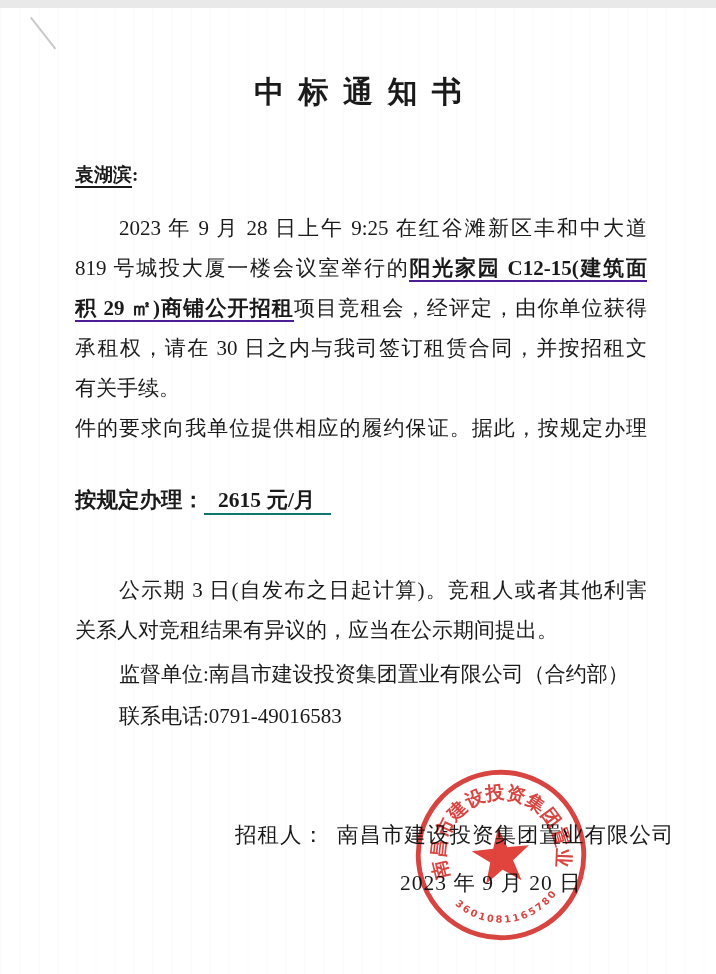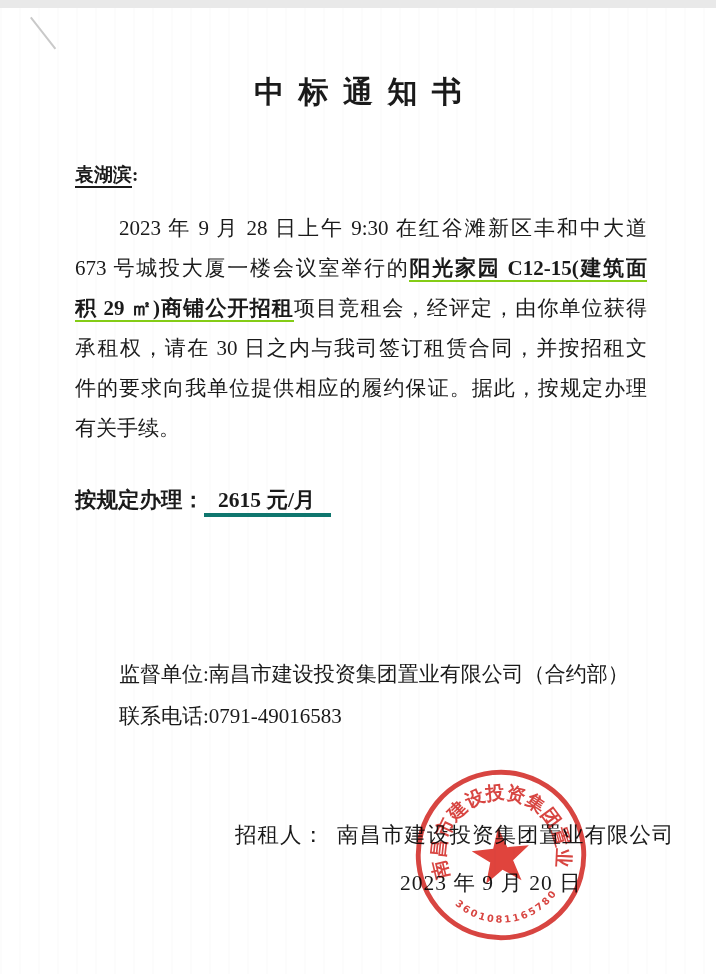--- a/index.html
+++ b/index.html
@@ -24,53 +24,57 @@
   }
   .recipient{
     position:absolute;left:75px;top:154px;font-size:19px;font-weight:bold;
   }
   .recipient .uline{border-bottom:2px solid #1a1a1a;padding-bottom:1px;}
   .block{position:absolute;left:75px;width:572px;font-size:21px;line-height:40px;}
   .line{height:40px;white-space:nowrap;}
   .fill{text-align:justify;text-align-last:justify;white-space:normal;height:40px;overflow:hidden;}
   .indent{padding-left:44px;}
   .fill.indent{width:528px;}
-  .em{font-weight:bold;border-bottom:2px solid #84cc16;font-family:Liberation Serif, serif;}
+  .em{font-weight:bold;border-bottom:2px solid #4c1d95;font-family:Liberation Serif, serif;}
   .result{position:absolute;left:75px;top:477px;font-size:21.5px;font-weight:bold;}
-  .result .value{border-bottom:4px solid #0f766e;padding:0 16px 1px 14px;}
+  .result .value{border-bottom:2px solid #0f766e;padding:0 16px 1px 14px;}
   .sig-line{position:absolute;left:235px;top:812px;font-size:21.5px;letter-spacing:1px;}
   .sig-line .gap{display:inline-block;width:12px;}
   .date-line{position:absolute;left:400px;top:860px;font-size:21.5px;letter-spacing:1px;}
   .seal{
     position:absolute;left:412px;top:751px;width:178px;height:192px;
     transform:rotate(-6deg);opacity:0.9;mix-blend-mode:multiply;
   }
 </style>
 </head>
 <body>
 
 <div class="page">
 
   <div class="artifact"></div>
 
   <div class="title">中标通知书</div>
 
   <div class="recipient"><span class="uline">袁湖滨</span><span>:</span></div>
 
   <div class="block" style="top:200px;">
-    <div class="line fill indent">2023 年 9 月 28 日上午 9:30 在红谷滩新区丰和中大道</div>
-    <div class="line fill"><span>673 号城投大厦一楼会议室举行的</span><span class="em">阳光家园 C12-15(建筑面</span></div>
+    <div class="line fill indent">2023 年 9 月 28 日上午 9:25 在红谷滩新区丰和中大道</div>
+    <div class="line fill"><span>819 号城投大厦一楼会议室举行的</span><span class="em">阳光家园 C12-15(建筑面</span></div>
     <div class="line fill"><span class="em">积 29 ㎡)商铺公开招租</span><span>项目竞租会，经评定，由你单位获得</span></div>
     <div class="line fill">承租权，请在 30 日之内与我司签订租赁合同，并按招租文</div>
+    <div class="line">有关手续。</div>
     <div class="line fill">件的要求向我单位提供相应的履约保证。据此，按规定办理</div>
-    <div class="line">有关手续。</div>
   </div>
 
   <div class="result"><span>按规定办理：</span><span class="value">2615 元/月</span></div>
 
+  <div class="block" style="top:562px;">
+    <div class="line fill indent">公示期 3 日(自发布之日起计算)。竞租人或者其他利害</div>
+    <div class="line">关系人对竞租结果有异议的，应当在公示期间提出。</div>
+  </div>
 
   <div class="block" style="top:646px;">
     <div class="line indent">监督单位:南昌市建设投资集团置业有限公司（合约部）</div>
   </div>
   <div class="block" style="top:688px;">
     <div class="line indent">联系电话:0791-49016583</div>
   </div>
 
   <div class="sig-line"><span>招租人：</span><span class="gap"></span><span>南昌市建设投资集团置业有限公司</span></div>
 

